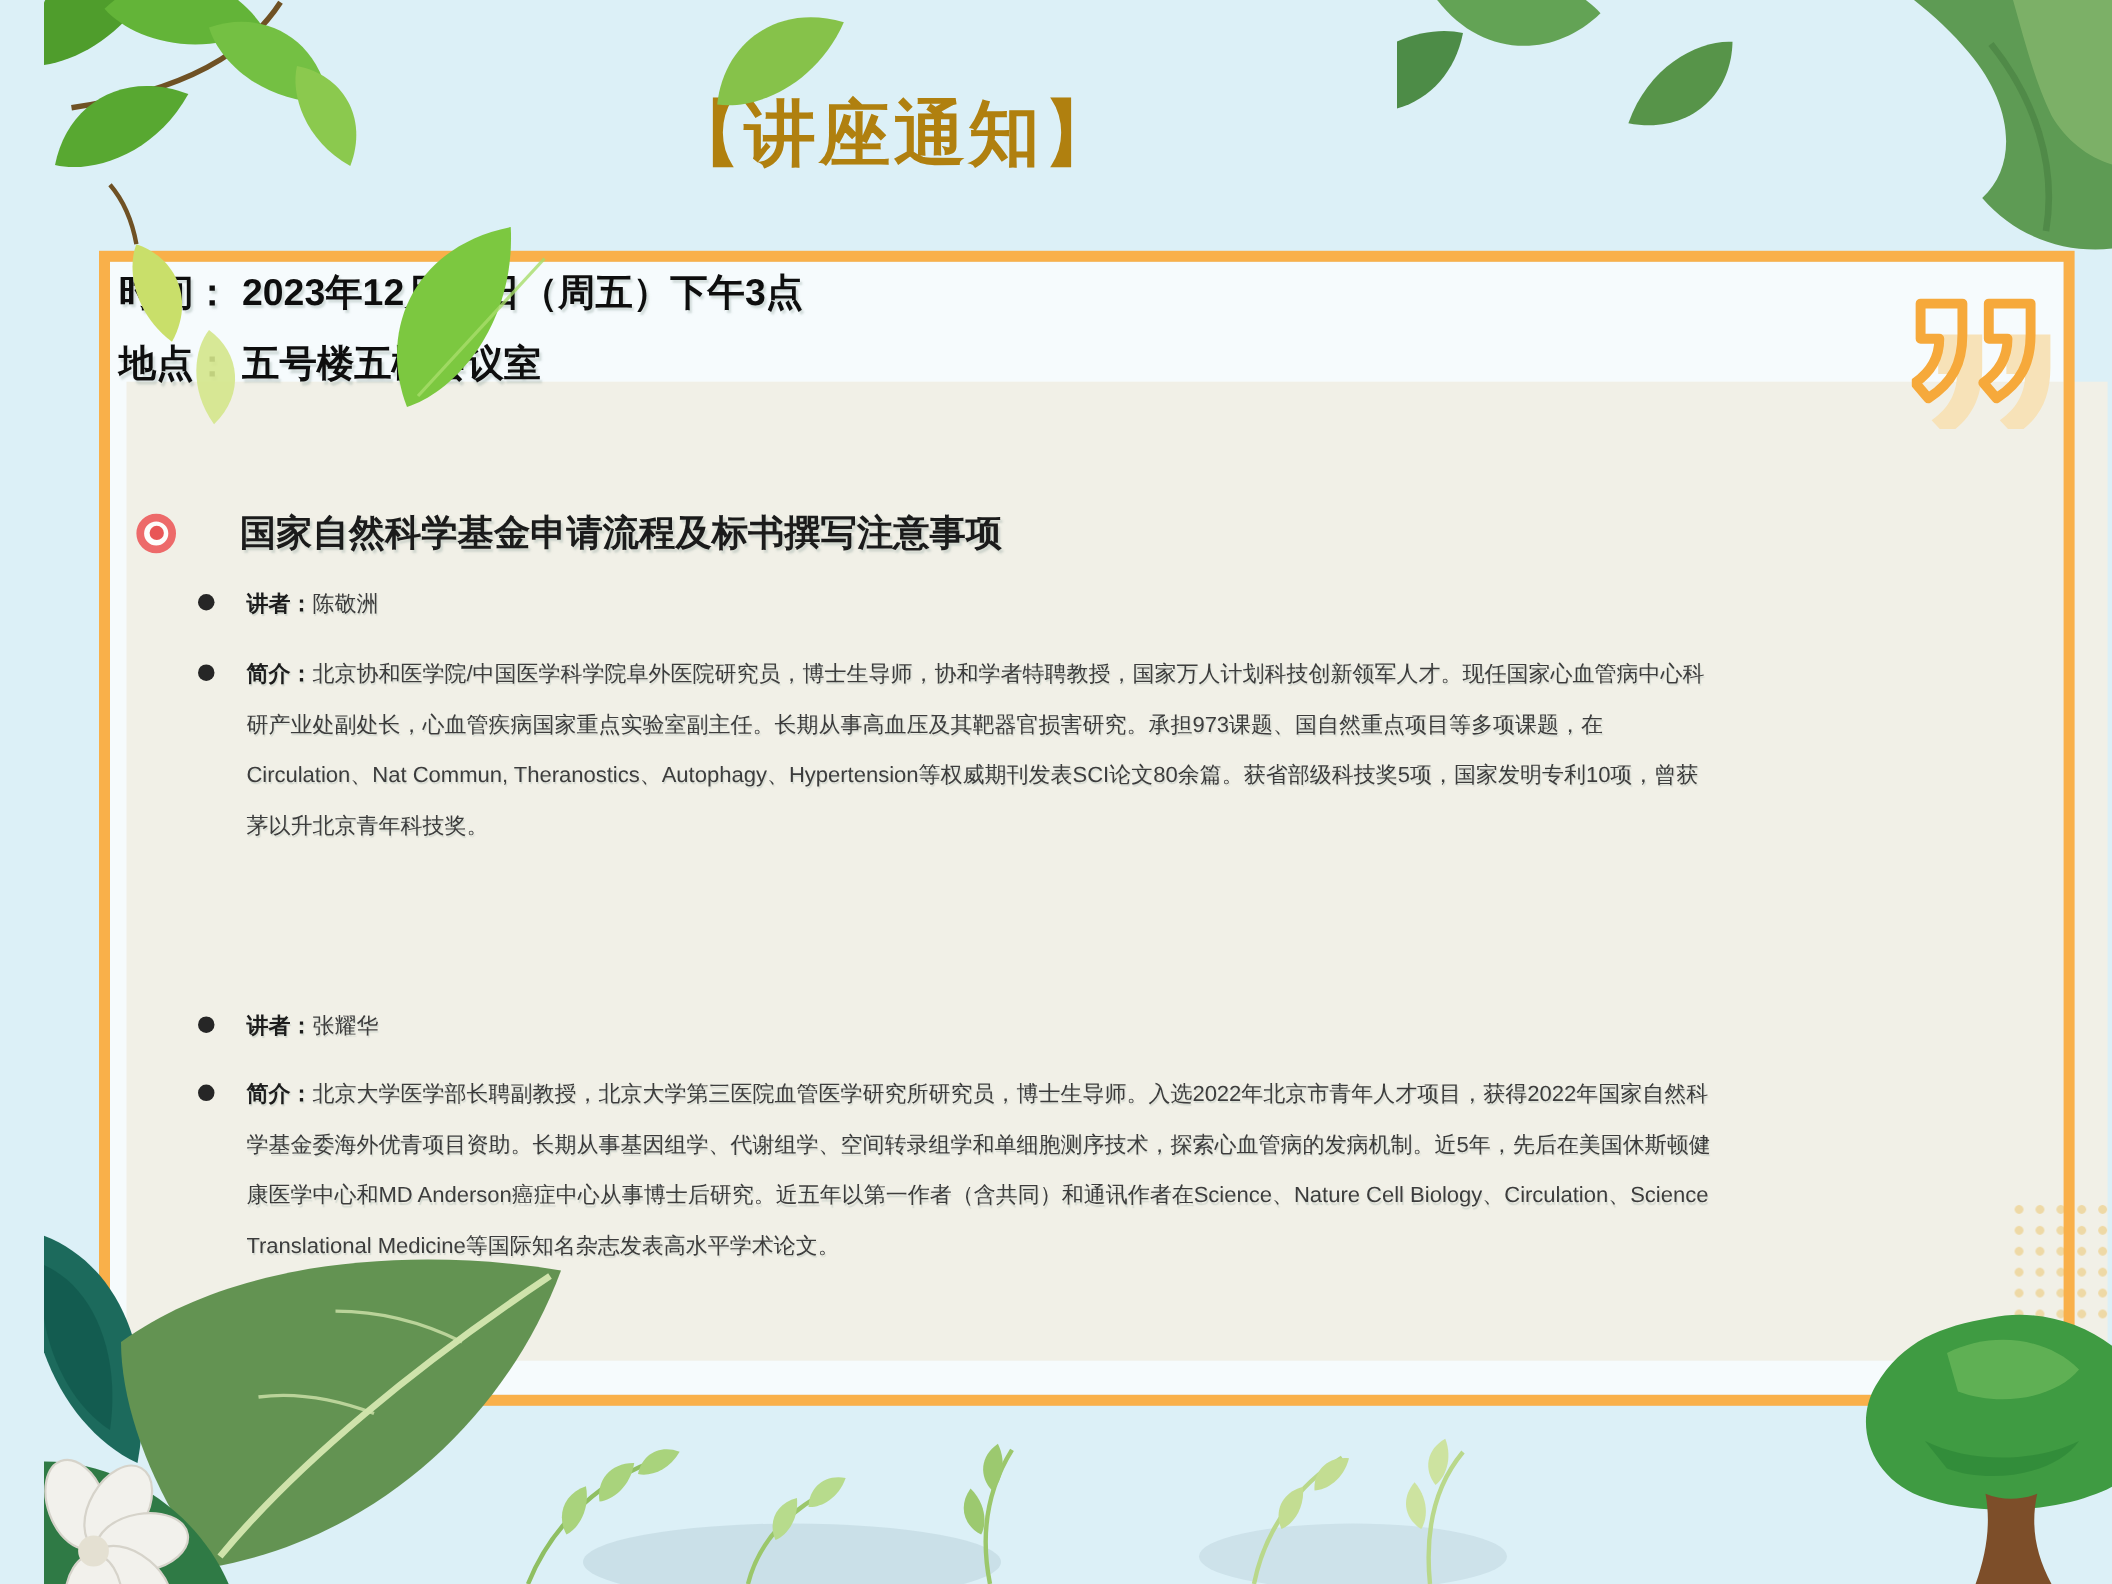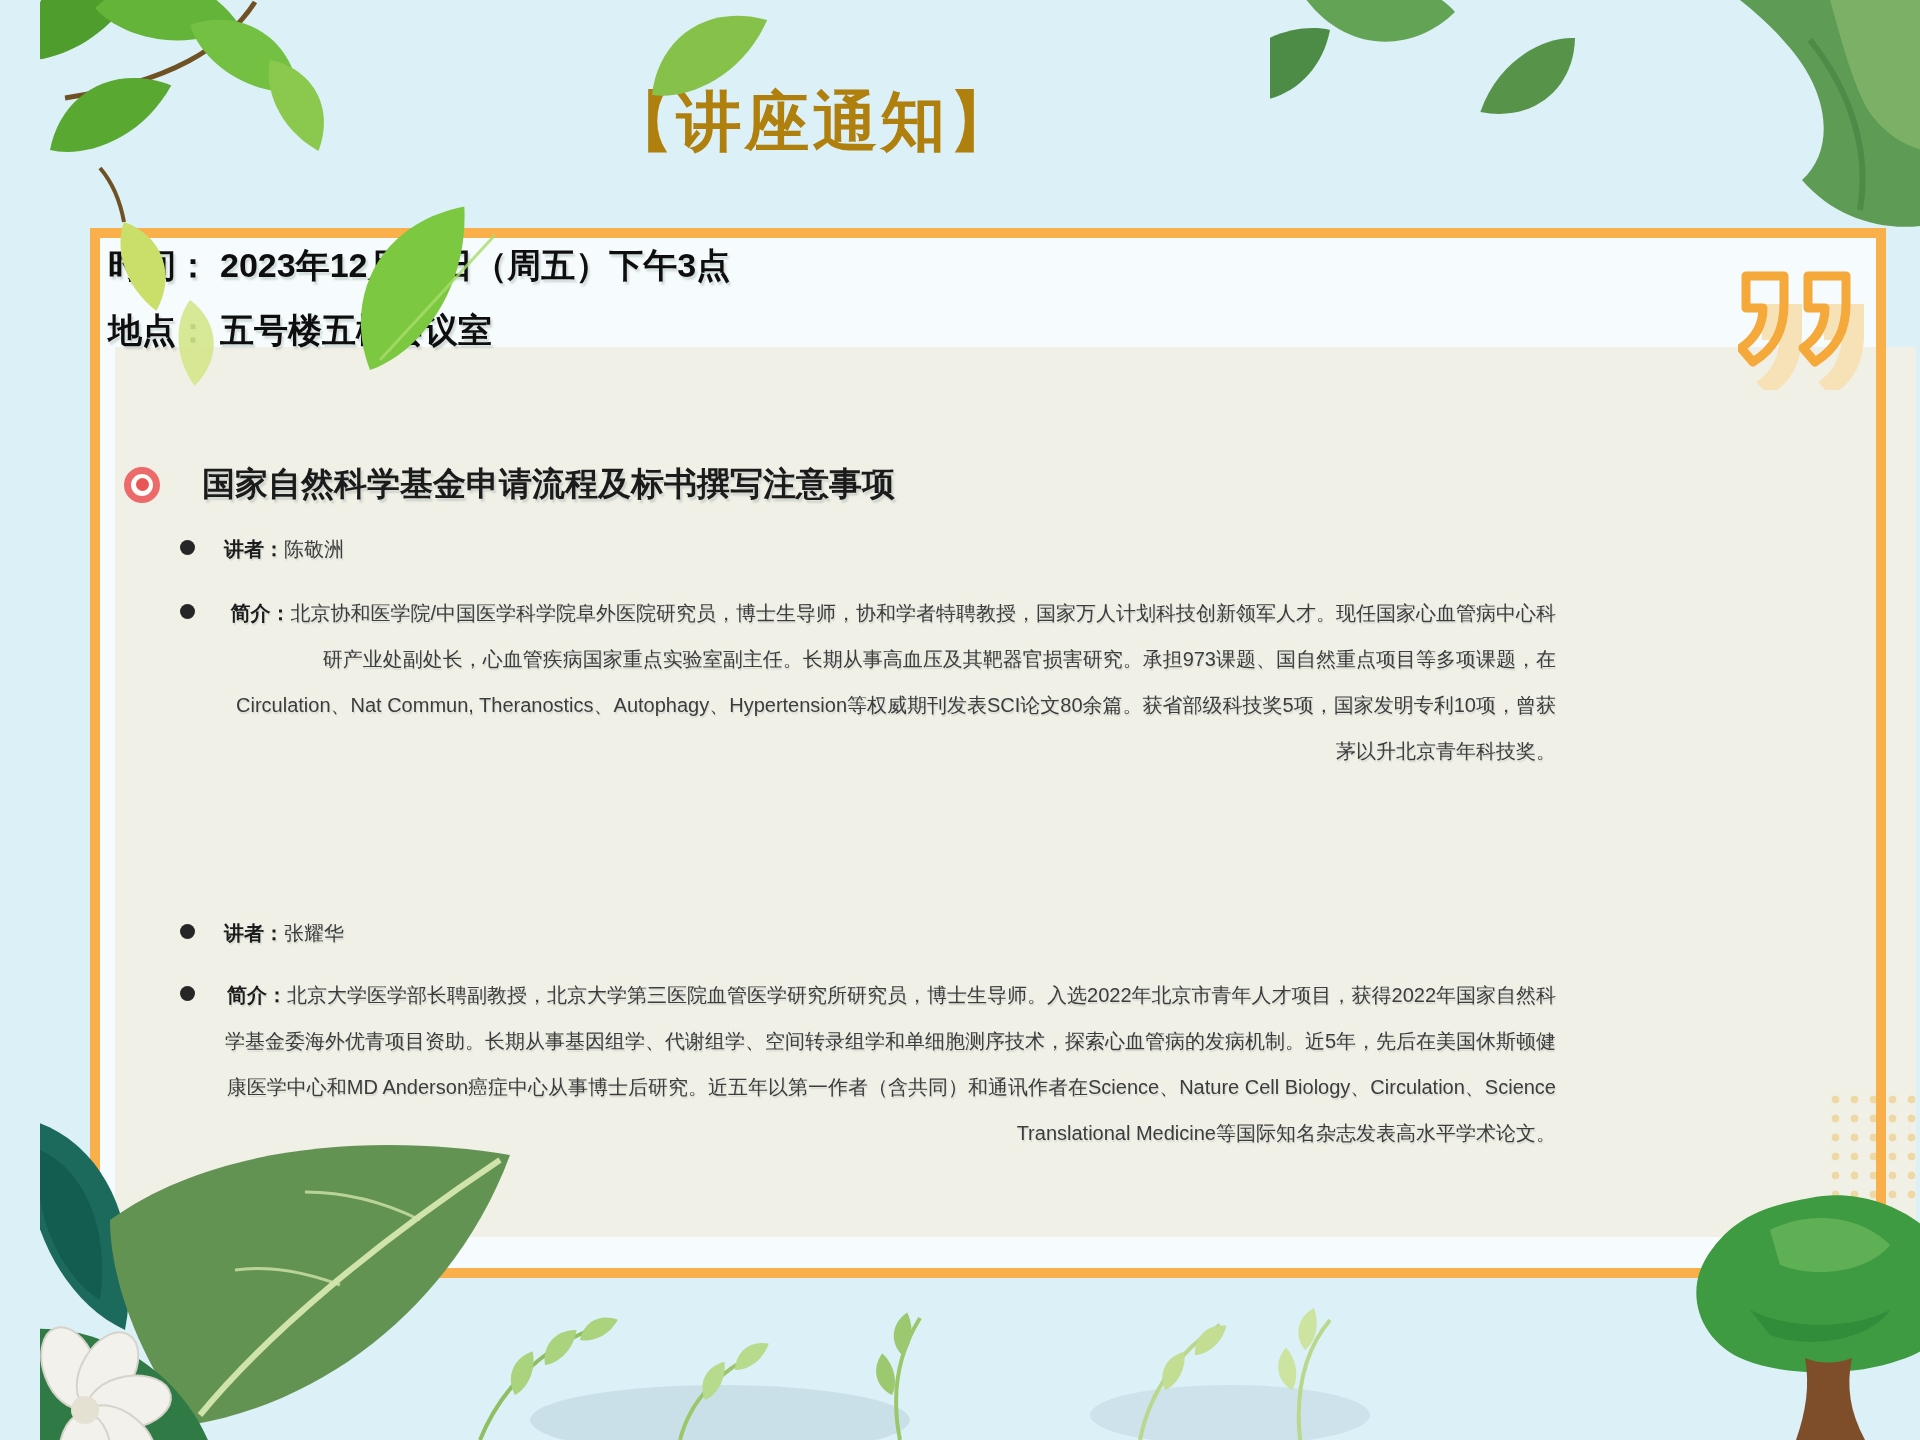--- a/index.html
+++ b/index.html
@@ -27,21 +27,21 @@
   }
   
   .info-line{
     position:absolute;left:68px;z-index:5;font-size:34px;font-weight:bold;color:#0e0e0e;
     text-shadow:2px 3px 2px rgba(140,160,155,.35);white-space:nowrap;
   }
   .info-line .value{margin-left:10px;}
   .time-line{top:243px;}
   .loc-line{top:308px;}
   
-  .topic-row{position:absolute;left:84px;display:flex;align-items:center;gap:42px;z-index:5;justify-content:space-between;}
+  .topic-row{position:absolute;left:84px;display:flex;align-items:center;gap:58px;z-index:5;justify-content:space-between;}
   .topic-row h2{margin:0;font-size:33px;font-weight:bold;color:#1b1b1b;
     text-shadow:2px 3px 2px rgba(140,160,155,.35);white-space:nowrap;}
   .topic1-row{top:462px;}
   .topic2-row{top:848px;}
   .bullseye{
     width:36px;height:36px;border:7px solid #ed6a6a;border-radius:50%;
     background:#fdfdfb;box-sizing:border-box;display:flex;align-items:center;justify-content:center;flex:0 0 auto;
   }
   .bullseye .inner{width:13px;height:13px;border-radius:50%;background:#e85656;}
   
@@ -49,21 +49,21 @@
   .sub-row .dot{width:15px;height:15px;border-radius:50%;background:#262626;flex:0 0 auto;margin-top:14px;}
   .sub-row p{
     margin:0;font-size:20px;line-height:46px;color:#3c3c3c;
     text-shadow:1px 2px 1px rgba(140,160,155,.28);
   }
   .sub-row p b{color:#1c1c1c;}
   .speaker1-row{top:526px;}
   .bio1-row{top:590px;}
   .speaker2-row{top:910px;}
   .bio2-row{top:972px;}
-  .bio-text{width:1332px;text-align:right;}
+  .bio-text{width:1332px;}
   
   .quote-icon{position:absolute;left:1698px;top:268px;z-index:3;}
   .dots-pattern{
     position:absolute;left:1786px;top:1090px;width:118px;height:114px;z-index:3;
     background-image:radial-gradient(circle,#eed9a6 3.6px,rgba(0,0,0,0) 4.3px);
     background-size:19px 19px;
   }
   
   .deco{position:absolute;z-index:6;pointer-events:none;}
   .deco-top-left{left:0;top:0;}

